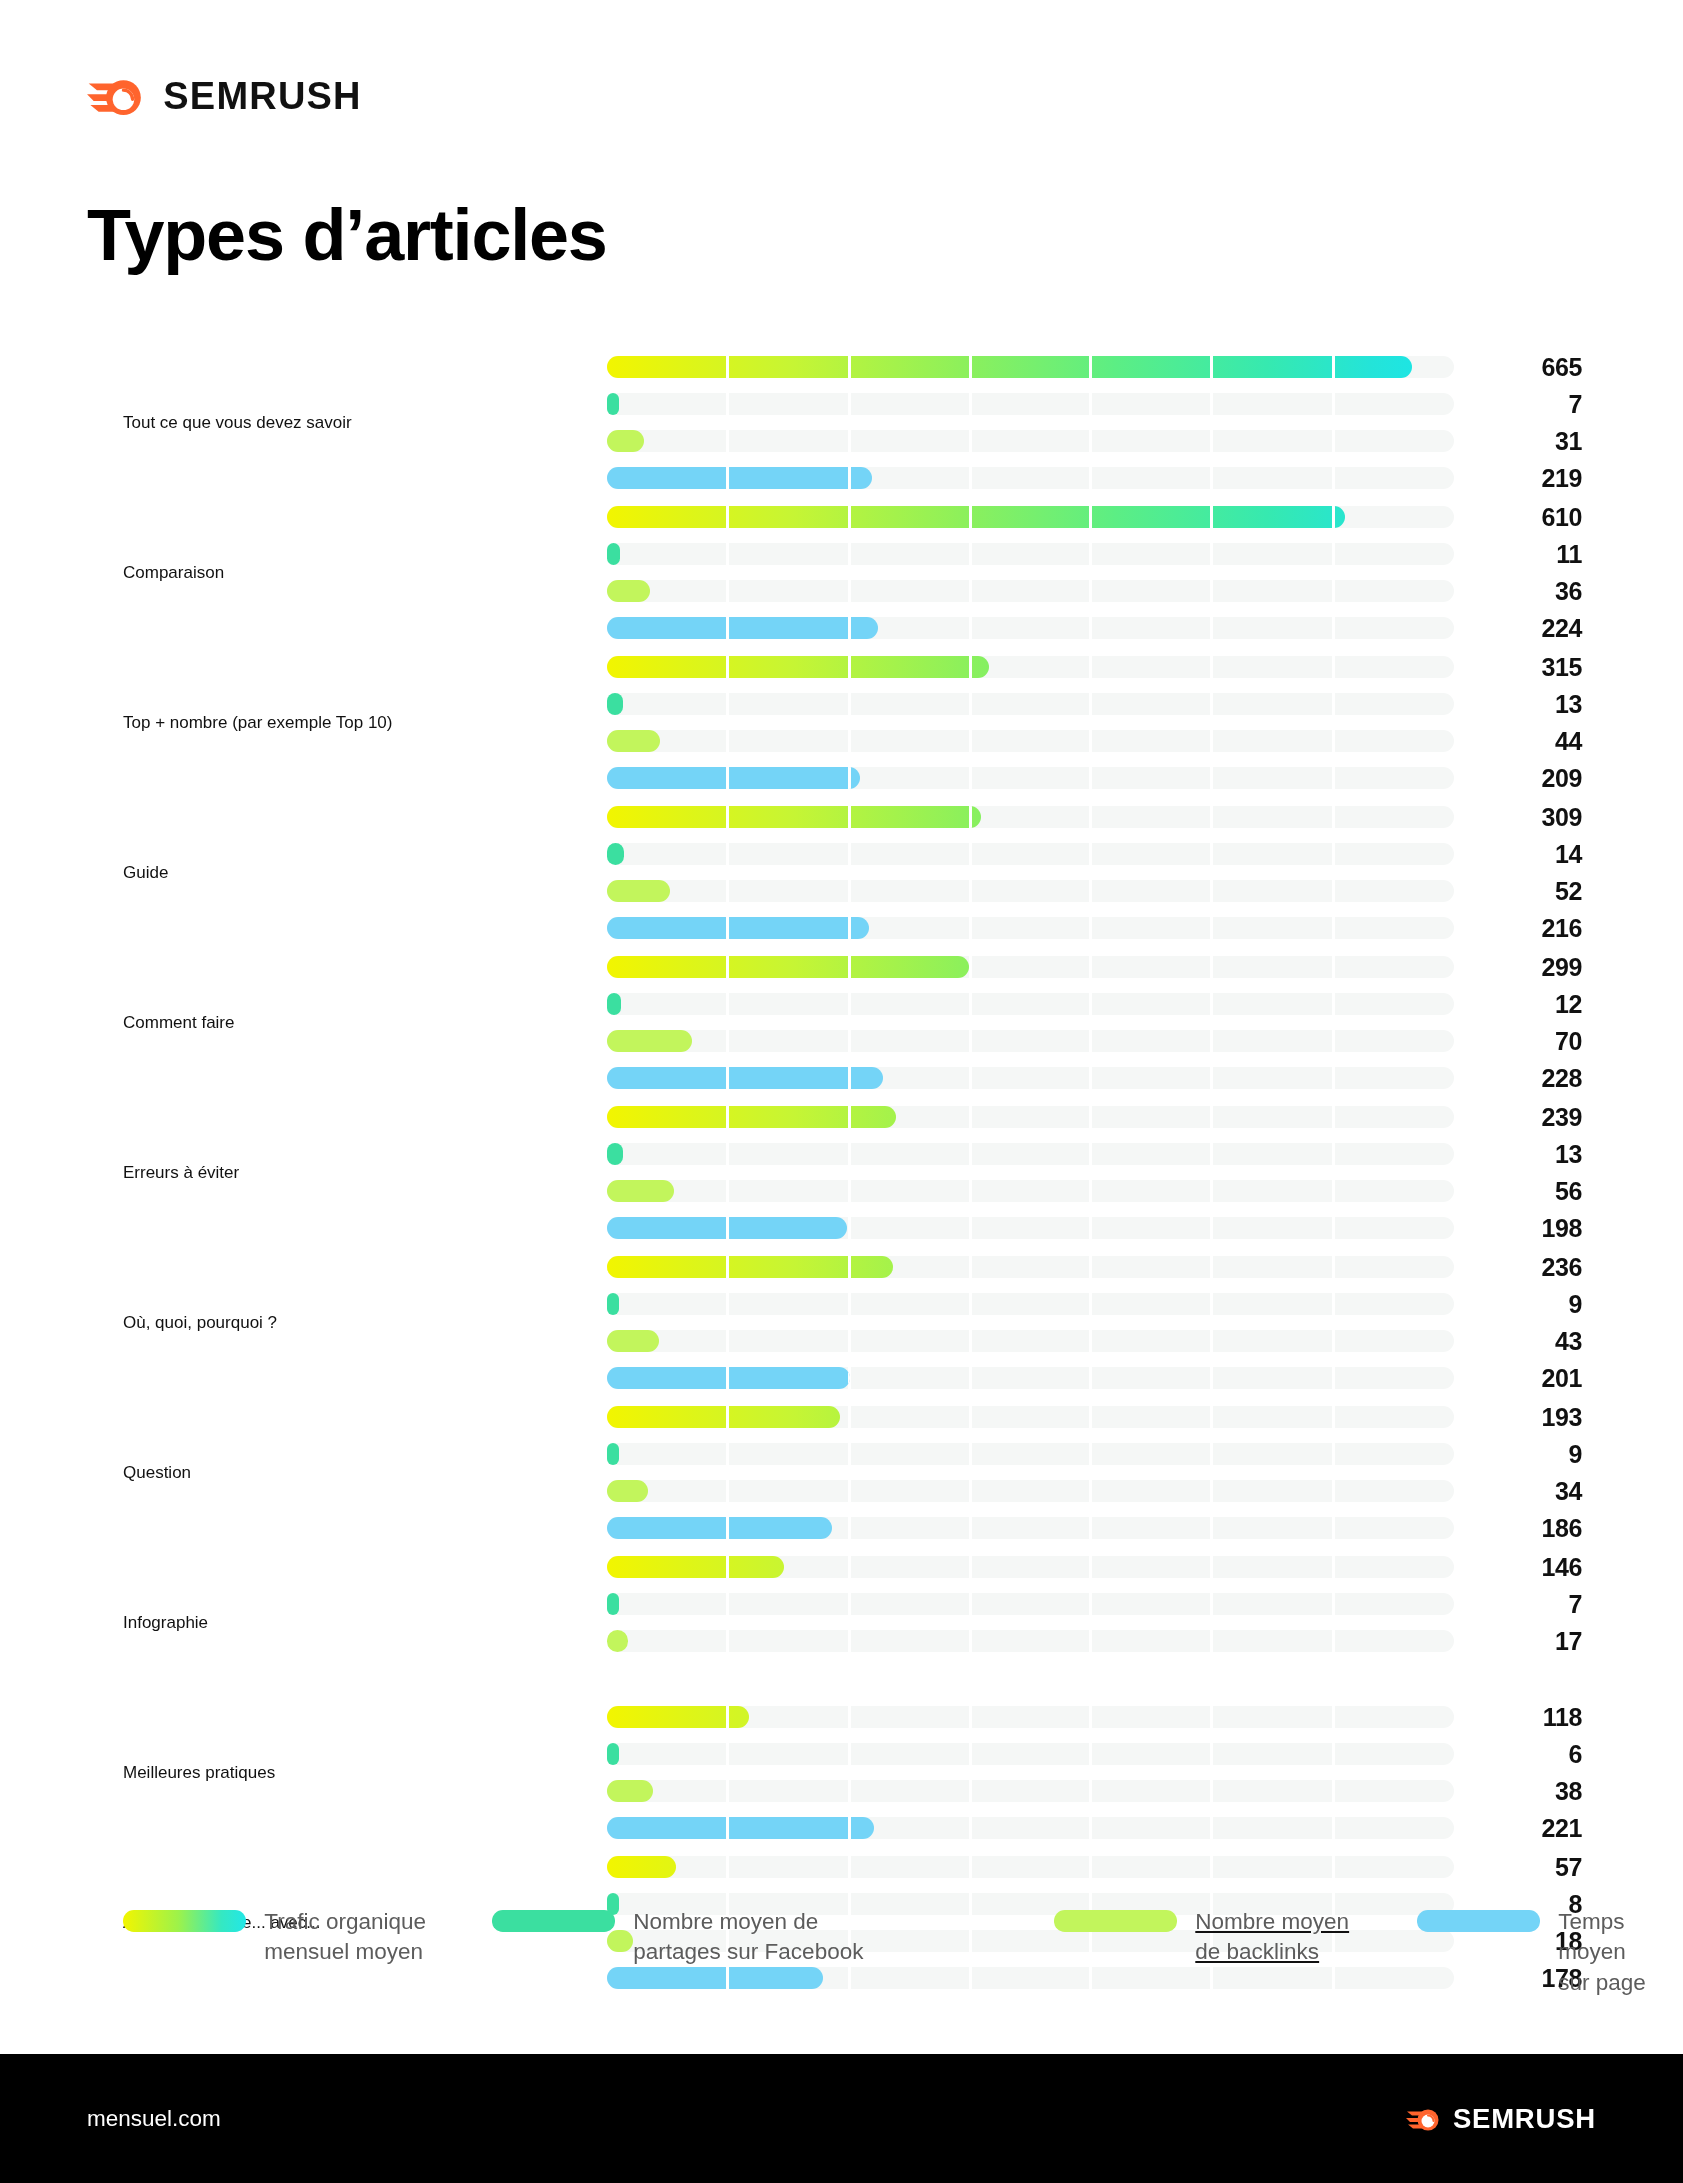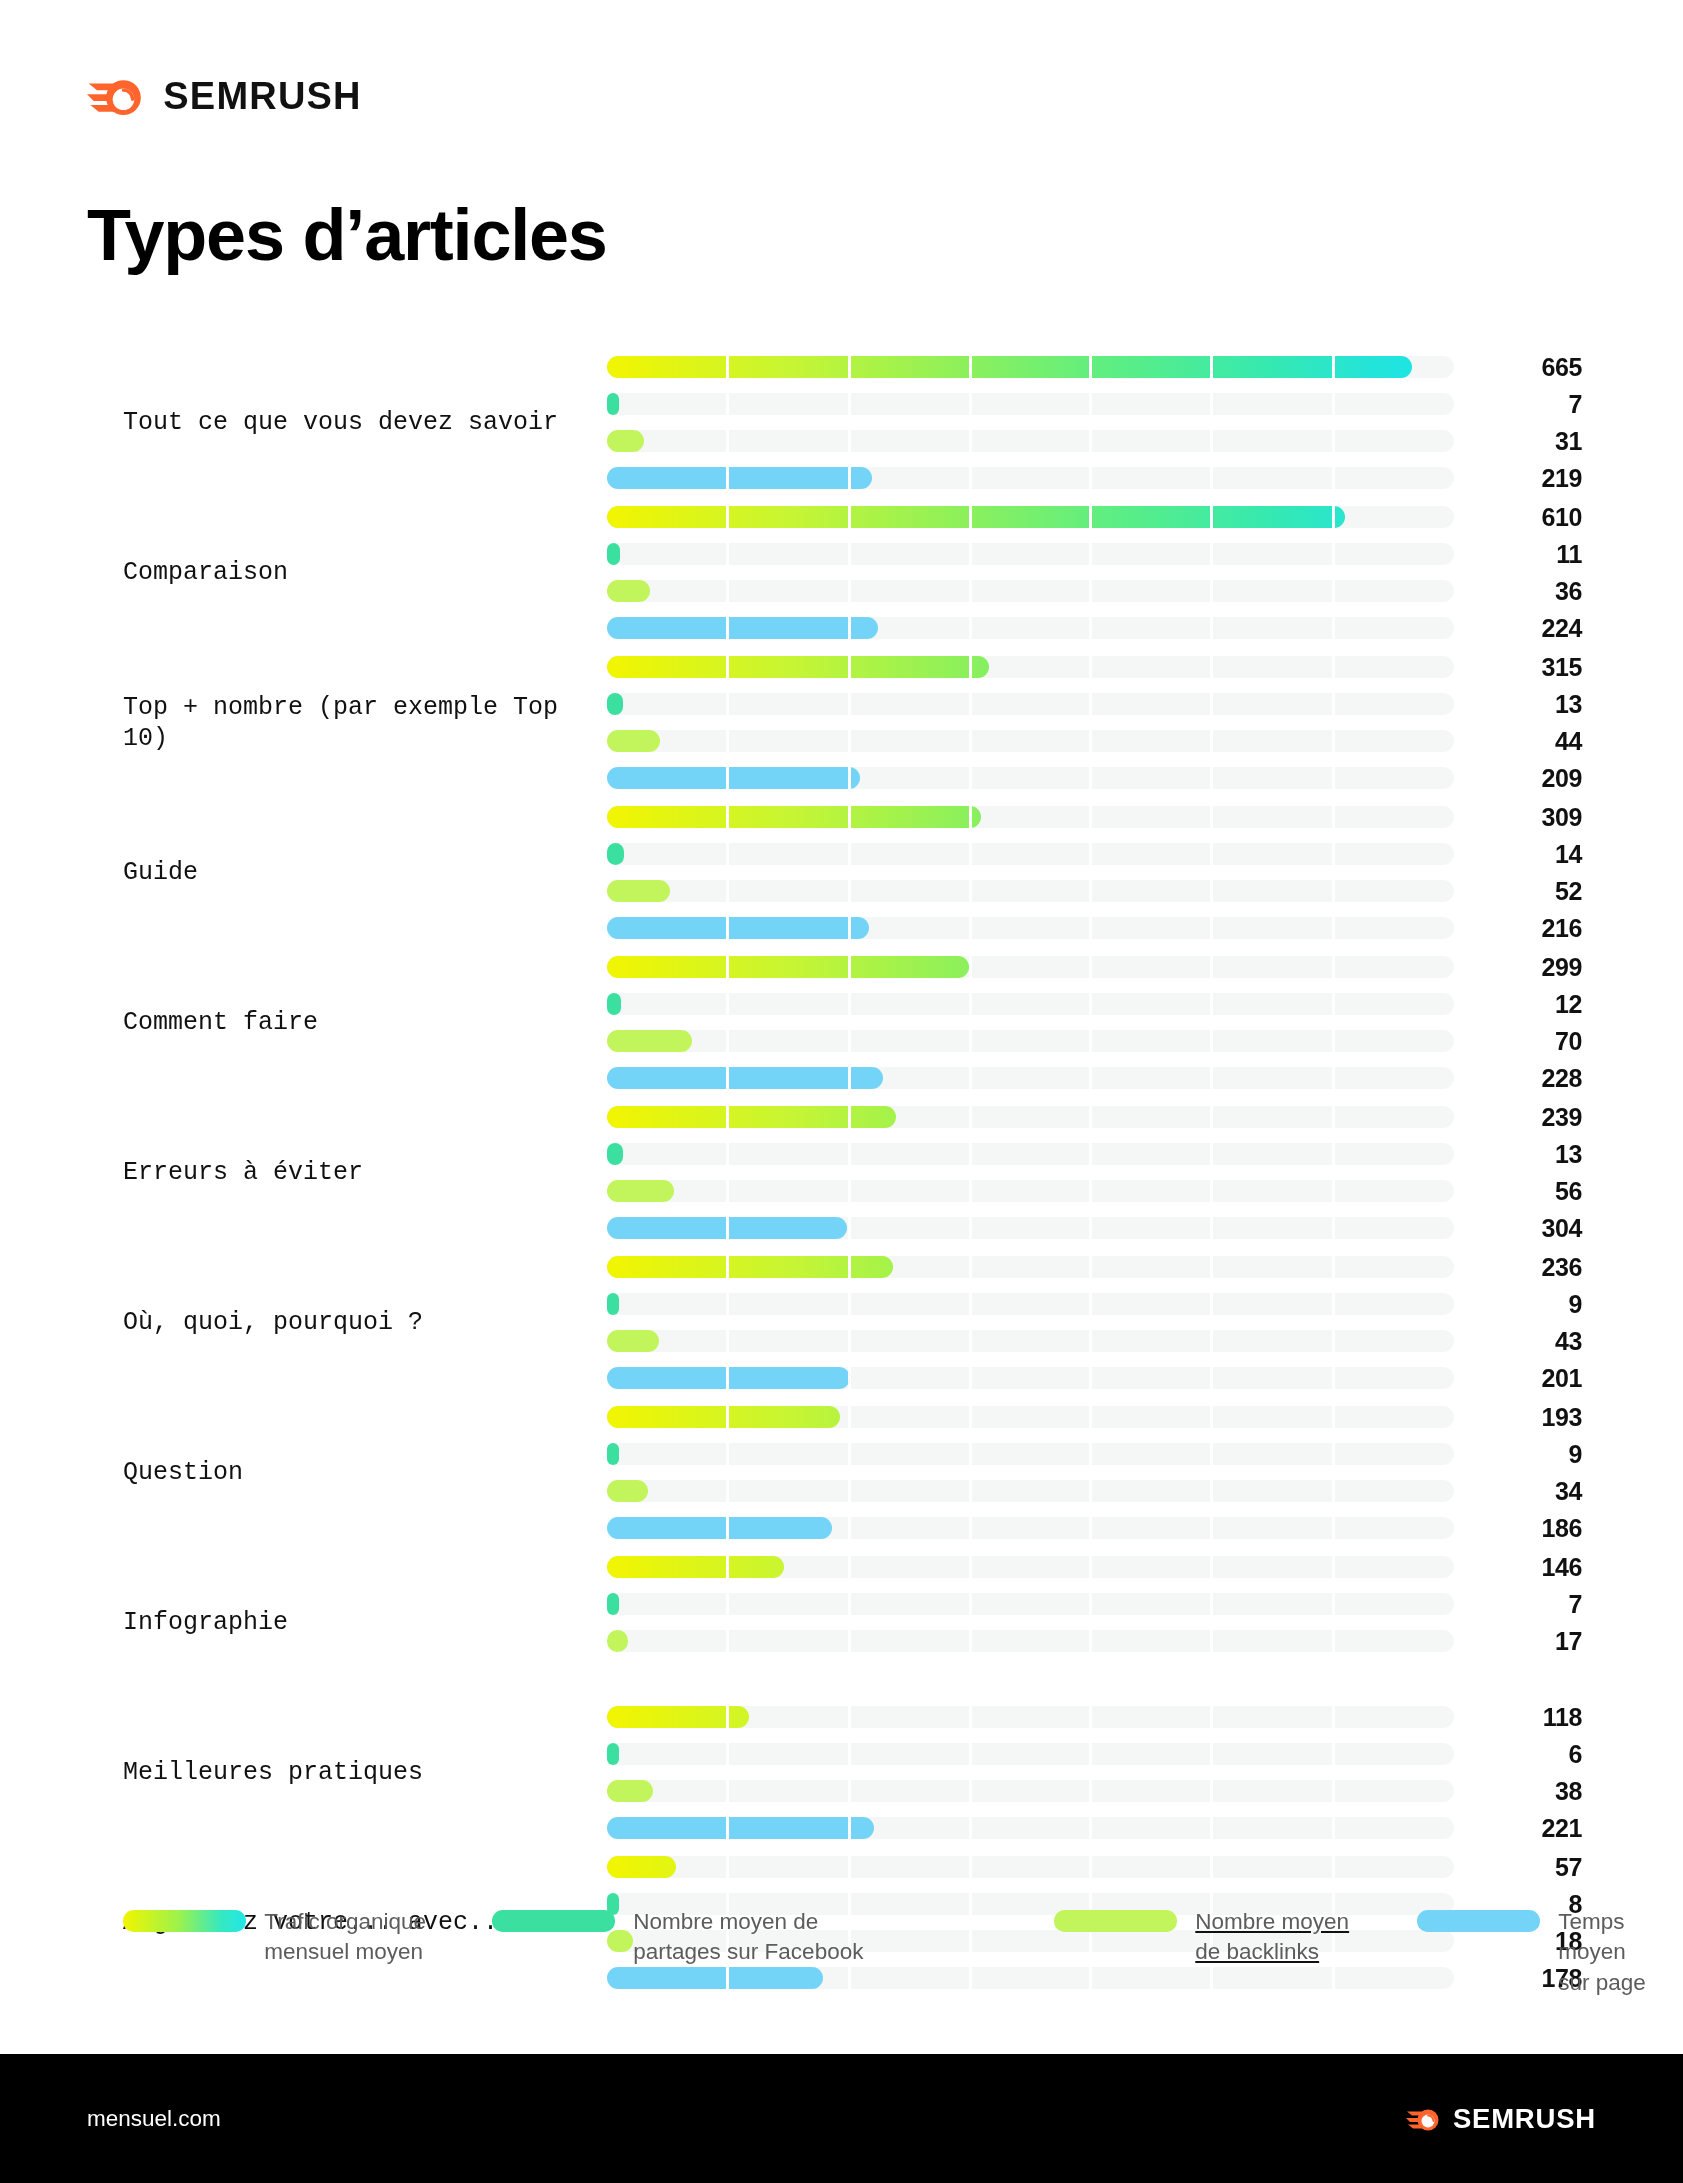--- a/index.html
+++ b/index.html
@@ -22,21 +22,21 @@
     position:absolute; left:87px; top:198px;
     font-size:72px; font-weight:700; letter-spacing:-1.2px;
     color:#000000; line-height:1.05;
   }
 
   
   .chart { position:absolute; left:0; top:348px; width:1683px; }
   .group { position:relative; height:150px; }
   .group-label {
     position:absolute; left:123px; top:50%; transform:translateY(-50%);
-    width:450px; font-size:25px; color:#111111; line-height:1.25;font-family:Liberation Mono, monospace;
+    width:450px; font-size:17px; color:#111111; line-height:1.25;
   }
   .bars { position:absolute; left:607px; top:0; width:847px; }
   .barrow { position:relative; height:37px; }
   .track {
     position:absolute; left:0; top:7.5px; width:847px; height:22.5px;
     background:#f5f7f6; border-radius:11.7px; overflow:hidden;
   }
   .ticks { position:absolute; left:0; top:0; width:847px; height:22.5px; }
   .ticks i {
     position:absolute; top:0; width:3.3px; height:22.5px; background:#ffffff; display:block;
@@ -540,21 +540,21 @@
               <i style="left:482px"></i>
               <i style="left:603px"></i>
               <i style="left:725px"></i>
             </span>
           </span>
           <span class="fill-clip" style="width:240px;background:#74D4F7;">
             <span class="ticks">
               <i style="left:119px"></i>
             </span>
           </span>
-          <span class="val">304</span>
+          <span class="val">198</span>
         </div>
       </div>
     </div>
     <div class="group">
       <div class="group-label">Où, quoi, pourquoi ?</div>
       <div class="bars">
         <div class="barrow">
           <span class="track">
             <span class="ticks">
               <i style="left:119px"></i>

